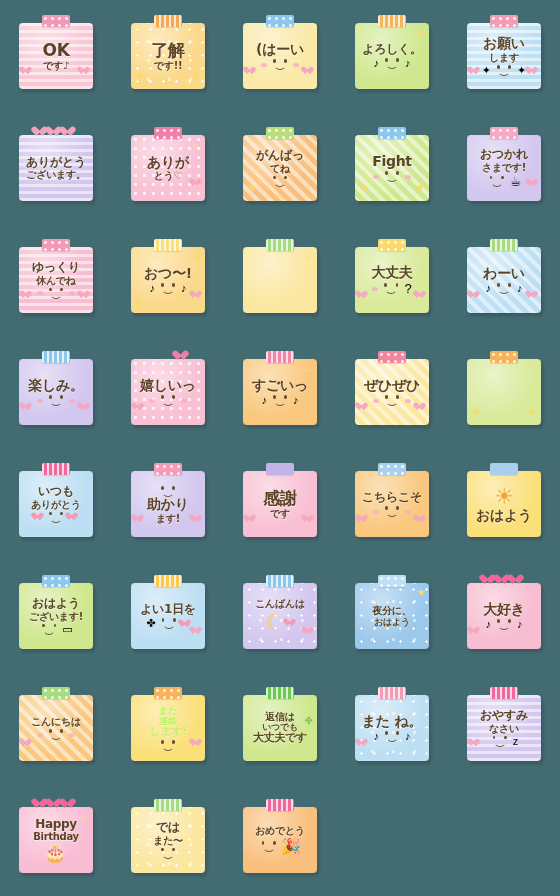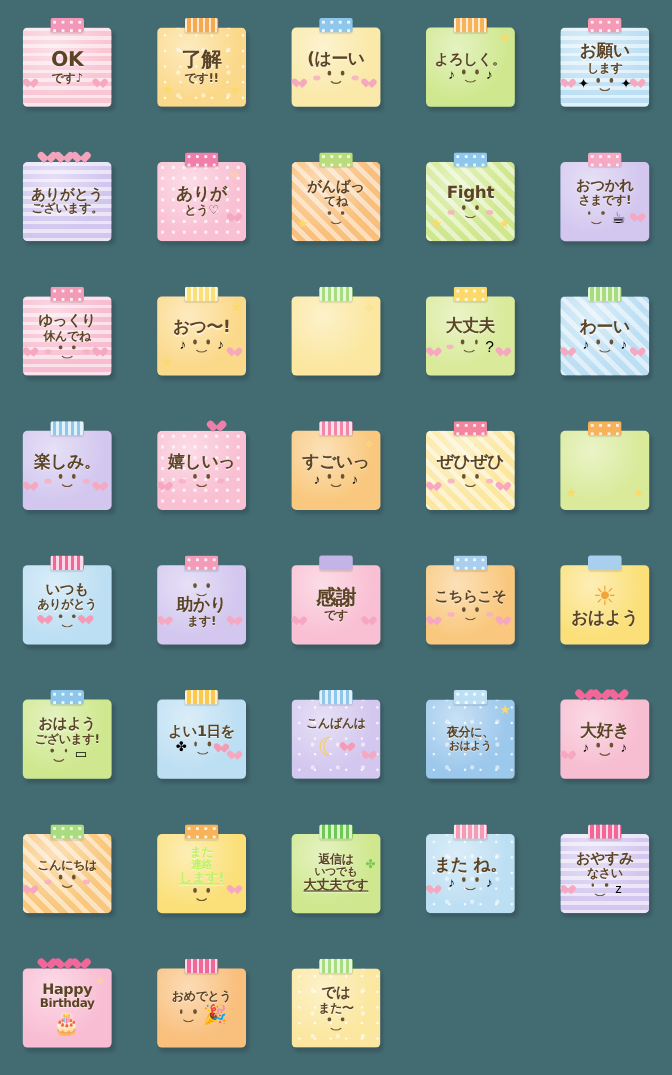--- a/index.html
+++ b/index.html
@@ -79,21 +79,21 @@
     line-height:1.12;
     color:#5b4426;
     font-weight:bold;
     padding:0 3px;
     letter-spacing:-.3px;
     text-shadow:0 1px 0 rgba(255,255,255,.55);
     font-family:"DejaVu Sans","Liberation Sans",sans-serif;
   }
   .txt .l1{display:block;}
   .txt .l2{display:block;}
-  .txt .l3{display:block;text-decoration:underline;}
+  .txt .l3{display:block;}
   .s-xl .l1{font-size:17px;}
   .s-lg .l1{font-size:14px;}
   .s-md .l1{font-size:12px;}
   .s-sm .l1{font-size:10px;}
   .s-xl .l2,.s-lg .l2{font-size:10px;}
   .s-md .l2{font-size:10px;}
   .s-sm .l2{font-size:9px;}
   .l3{font-size:9px;}
   .big3 .l3{font-size:11px;}
 
@@ -820,50 +820,50 @@
             <span class="l1">Happy</span>
             <span class="l2">Birthday</span>
           </div>
           <span class="face">
             <span class="emoji" style="color:#8a6b3a;font-size:18px">🎂</span>
           </span>
         </div>
       </div>
     </div>
     <div class="cell">
-      <div class="sticker pat-plain">
-        <div class="paper" style="background-color:#f9bf7c"></div>
-        <span class="tape t-stripe" style="background-color:#f2679a"></span>
-        <div class="stack">
-          <div class="txt s-sm" style="color:#5b4426">
-            <span class="l1">おめでとう</span>
-          </div>
-          <span class="face">
-            <span class="smiley">
-              <i class="eye l"></i>
-              <i class="eye r"></i>
-              <i class="mouth"></i>
-            </span>
-            <span class="emoji" style="font-size:16px">🎉</span>
-          </span>
-        </div>
-      </div>
-    </div>
-    <div class="cell">
       <div class="sticker pat-sparkle">
         <div class="paper" style="background-color:#fbe79f"></div>
         <span class="tape t-stripe" style="background-color:#a9dc7e"></span>
         <div class="stack">
           <div class="txt s-md" style="color:#5b4426">
             <span class="l1">では</span>
             <span class="l2">また〜</span>
           </div>
           <span class="face">
             <span class="smiley">
               <i class="eye l"></i>
               <i class="eye r"></i>
               <i class="mouth"></i>
             </span>
           </span>
         </div>
       </div>
     </div>
+    <div class="cell">
+      <div class="sticker pat-plain">
+        <div class="paper" style="background-color:#f9bf7c"></div>
+        <span class="tape t-stripe" style="background-color:#f2679a"></span>
+        <div class="stack">
+          <div class="txt s-sm" style="color:#5b4426">
+            <span class="l1">おめでとう</span>
+          </div>
+          <span class="face">
+            <span class="smiley">
+              <i class="eye l"></i>
+              <i class="eye r"></i>
+              <i class="mouth"></i>
+            </span>
+            <span class="emoji" style="font-size:16px">🎉</span>
+          </span>
+        </div>
+      </div>
+    </div>
   </div>
 
 </body></html>

